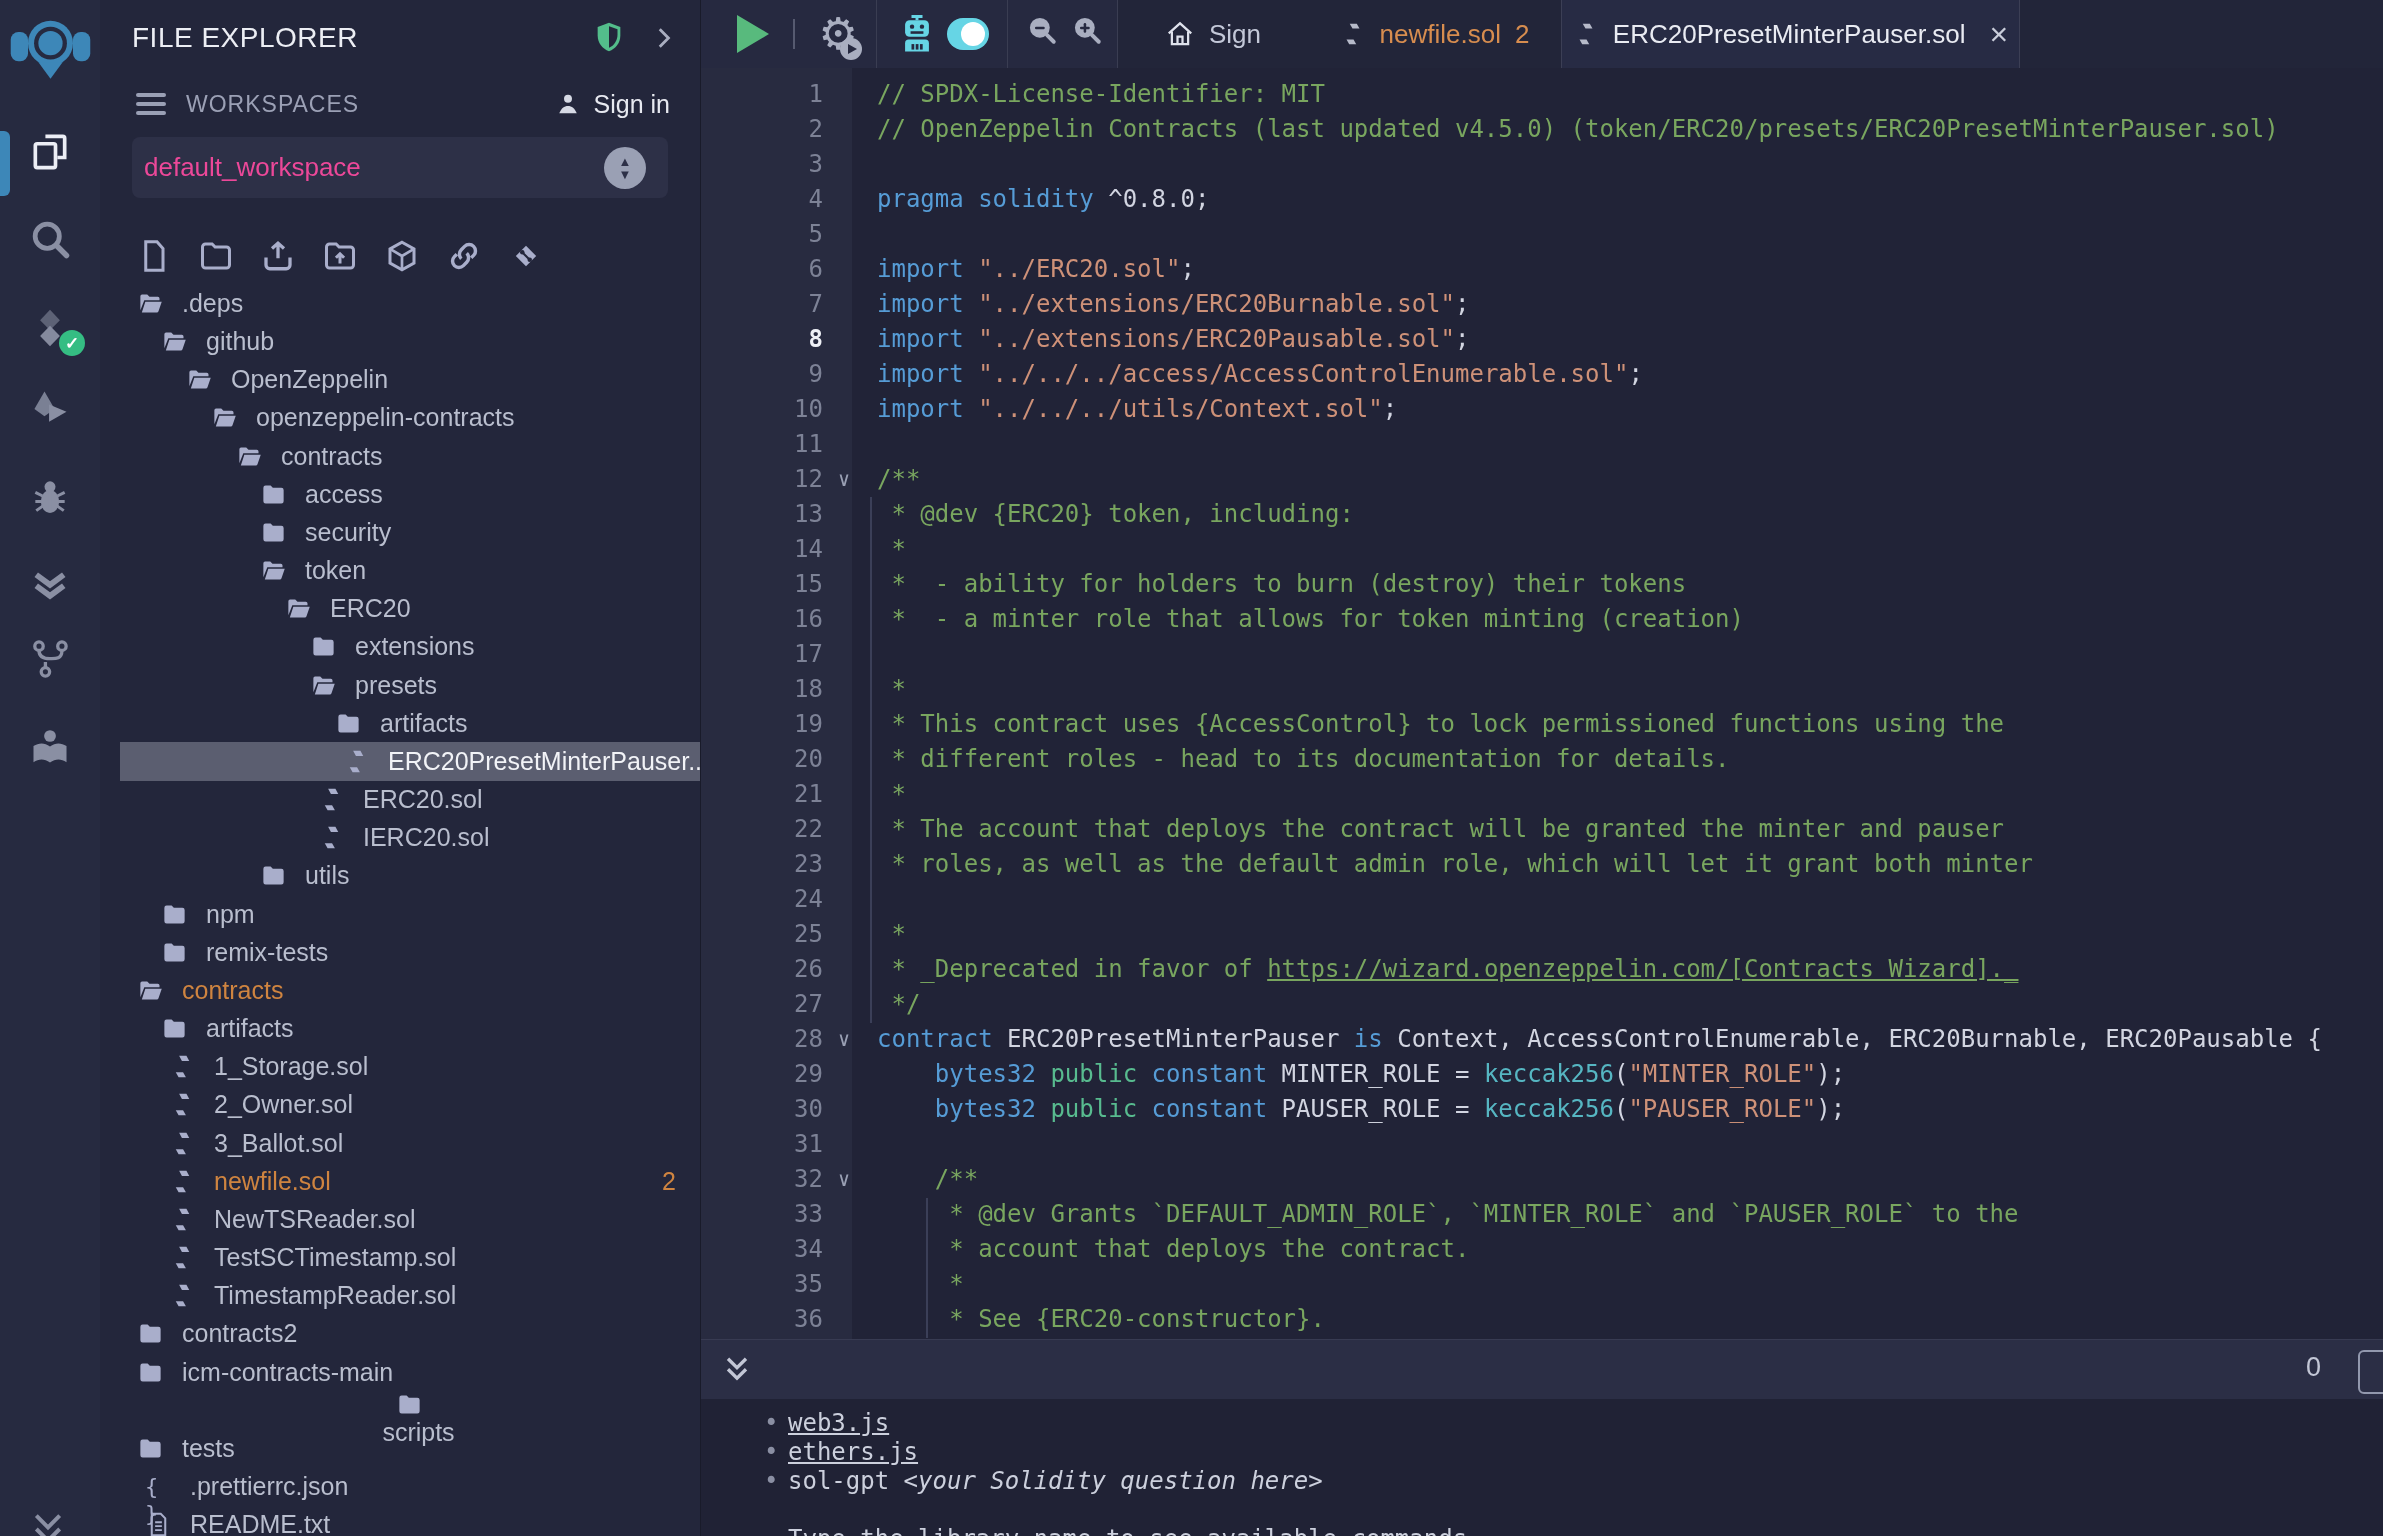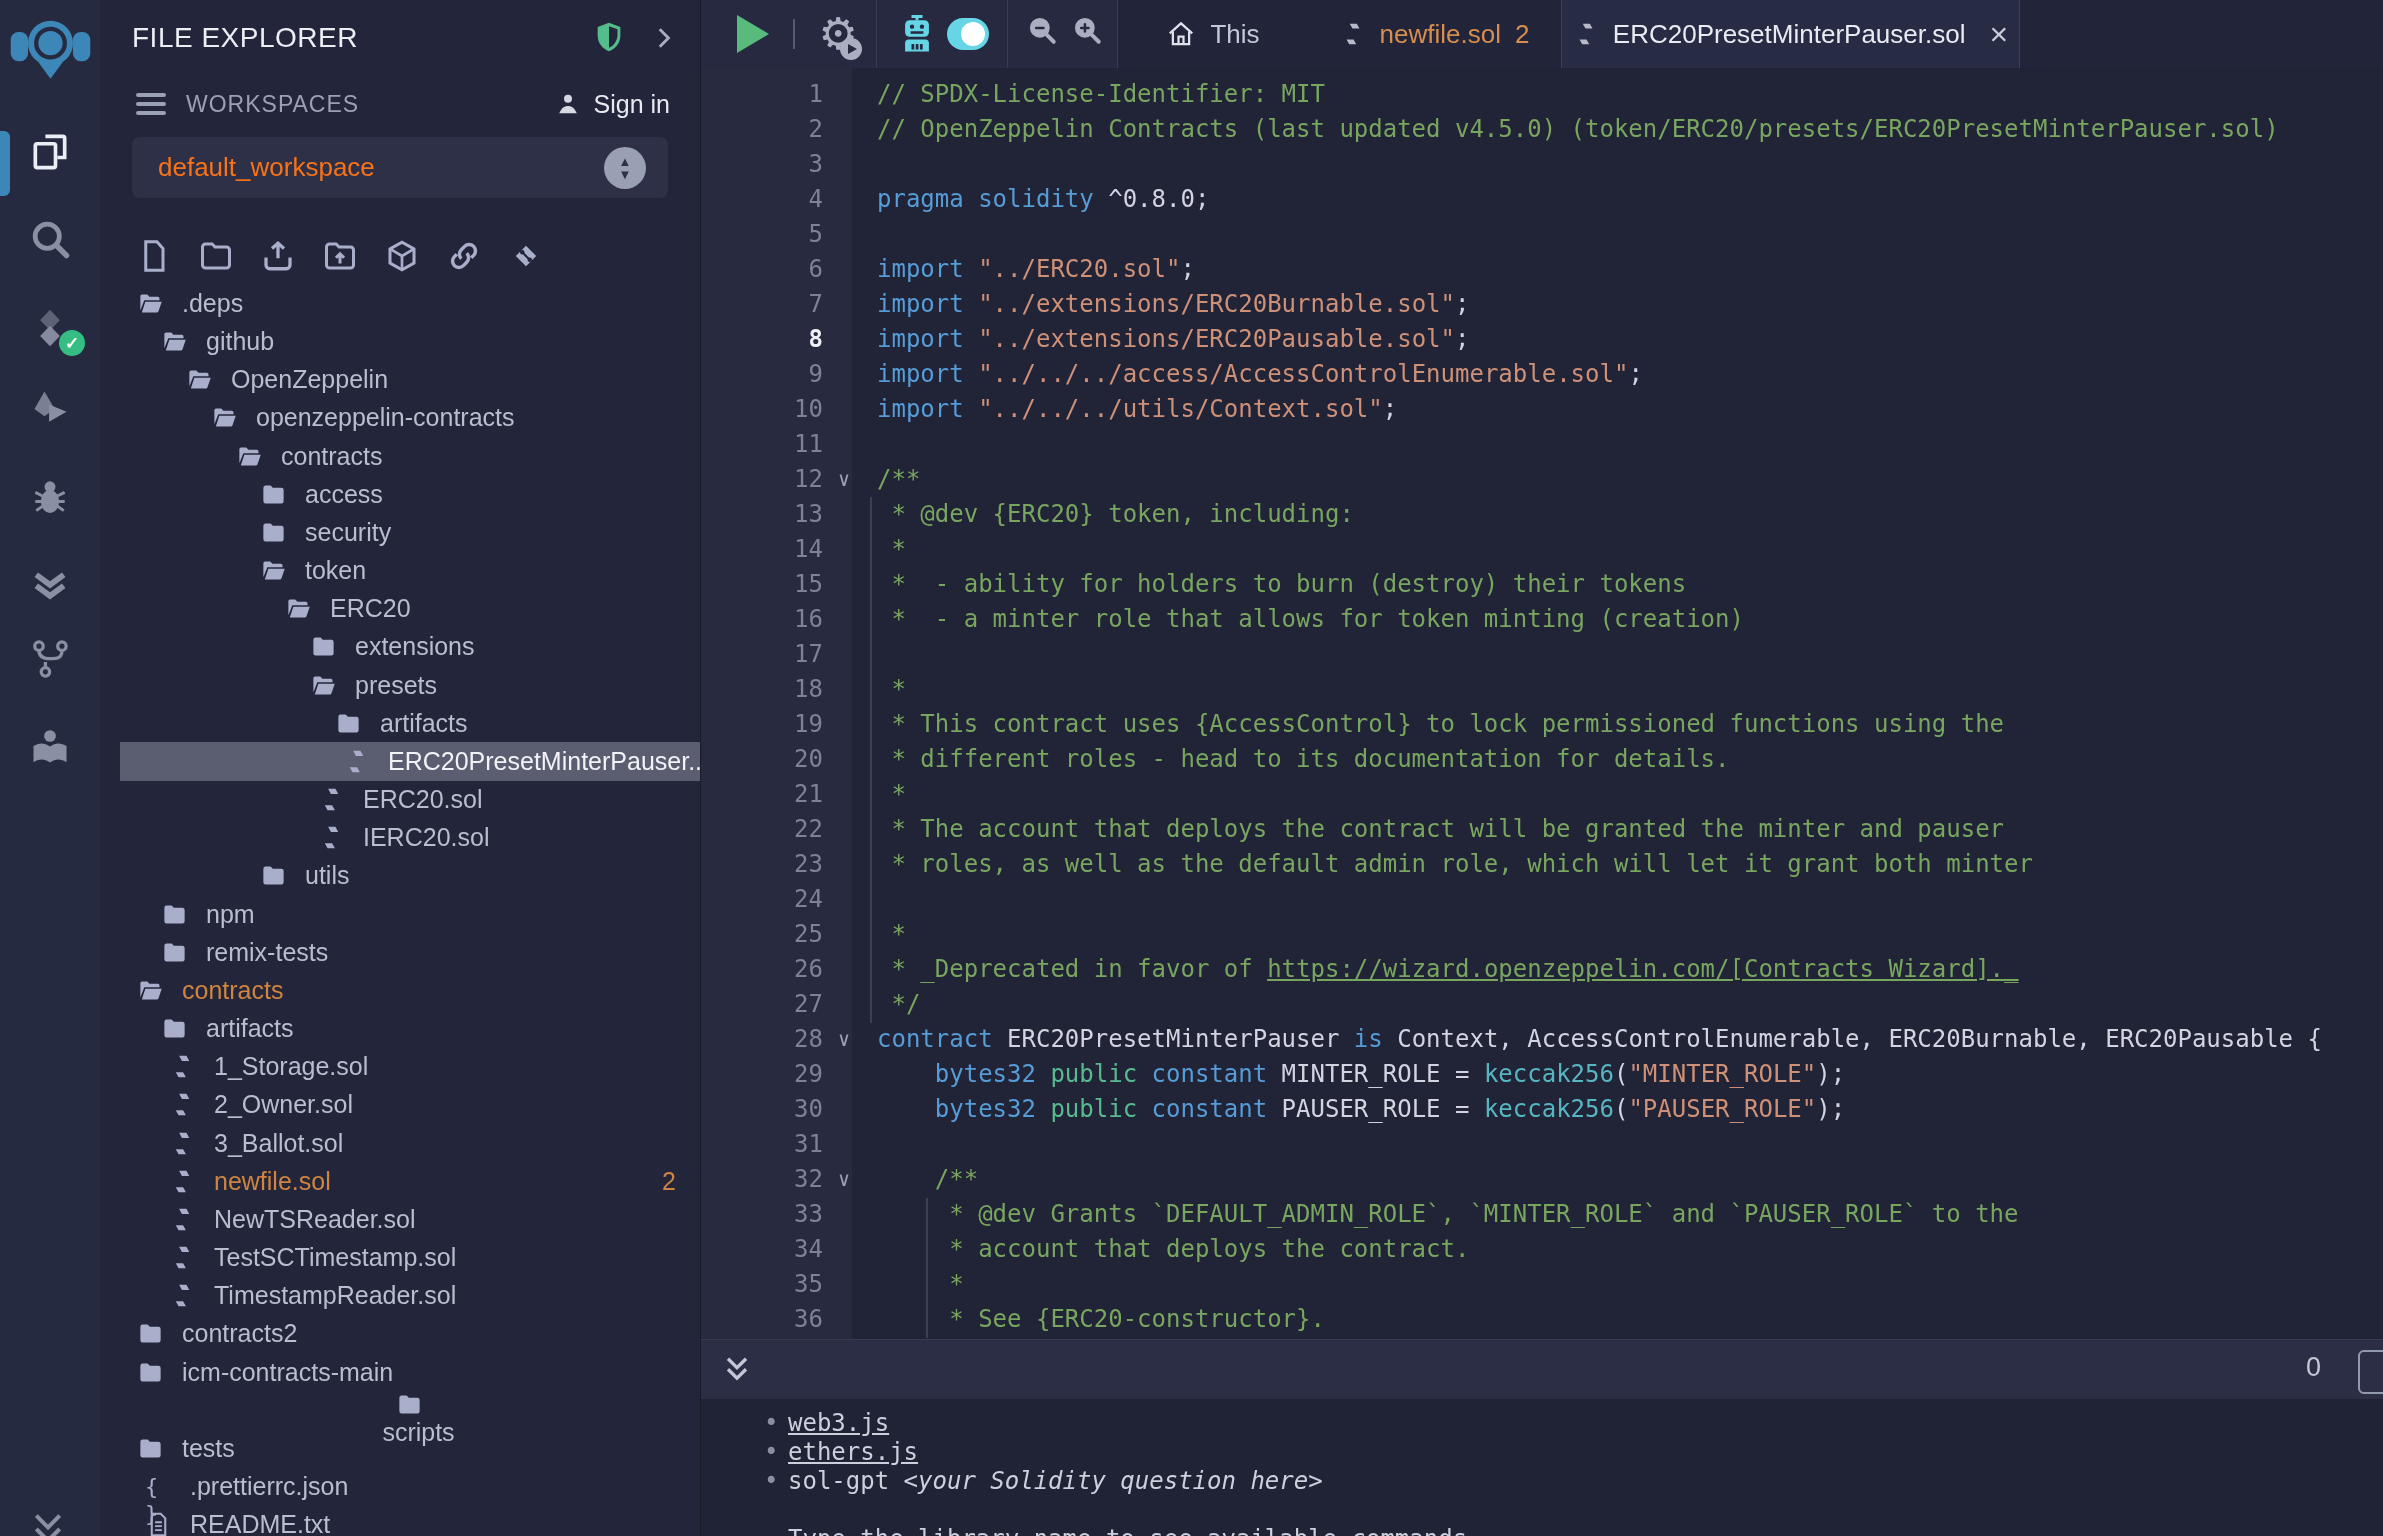--- a/index.html
+++ b/index.html
@@ -24,21 +24,21 @@
   .exp-shield{width:34px;height:36px;color:#53bd8b;margin-right:24px;}
   .exp-chev{width:26px;height:26px;color:#a9aec0;}
   .ws-row{position:absolute;top:83px;left:36px;right:30px;height:42px;display:flex;align-items:center;}
   .hamb{width:30px;display:flex;flex-direction:column;gap:5px;margin-right:20px;cursor:pointer;}
   .hamb div{height:4px;border-radius:2px;background:#9aa0b5;}
   .ws-label{font-size:23px;letter-spacing:1px;color:#9ba0b5;flex:1;}
   .signin{display:flex;align-items:center;gap:12px;color:#e7e9f0;font-size:25px;cursor:pointer;}
   .signin svg{width:28px;height:28px;color:#d6d9e4;}
   .ws-select{position:absolute;top:137px;left:32px;width:536px;height:61px;background:#2d3047;border-radius:8px;
              display:flex;align-items:center;cursor:pointer;}
-  .ws-name{font-size:26px;color:#f97316;margin-left:26px;flex:1;}
+  .ws-name{font-size:26px;color:#ec4899;margin-left:12px;flex:1;}
   .ws-pill{width:42px;height:42px;border-radius:50%;background:#9aa0b4;margin-right:22px;display:flex;flex-direction:column;
            align-items:center;justify-content:center;color:#2d3047;font-size:13px;line-height:13px;}
   .ops-row{position:absolute;top:234px;left:36px;height:44px;display:flex;align-items:center;gap:26px;color:#a9aecb;}
   .ops-row .op{width:36px;height:36px;cursor:pointer;}
   .ops-row svg{width:36px;height:36px;}
 
   .tree{position:absolute;top:284px;left:0;right:0;bottom:0;}
   .trow{position:absolute;left:0;right:0;height:39px;display:flex;align-items:center;font-size:25px;color:#b9bece;cursor:pointer;}
   .trow .sel-bg{position:absolute;left:20px;right:0;top:0;bottom:0;background:#5b5e70;}
   .trow .ticon{width:27px;height:27px;flex:0 0 auto;color:#a9aecb;position:relative;margin-right:18px;}
@@ -515,21 +515,21 @@
             </svg>
         </div>
       </div>
       <div id="tabs">
           <div class="tab tab-home">
             <span style="width: 30px; height: 30px;"><svg viewBox="0 0 24 24" width="100%" height="100%">
                 <path d="M3 11.5 12 3.5l9 8" fill="none" stroke="currentColor" stroke-width="1.8"></path>
                 <path d="M5.5 10v10h13V10" fill="none" stroke="currentColor" stroke-width="1.8"></path>
                 <path d="M10 20v-6h4v6" fill="none" stroke="currentColor" stroke-width="1.8"></path>
               </svg></span>
-            <span>This</span>
+            <span>Sign</span>
           </div>
           <div class="tab tab-newfile">
             <span class="solico"><svg viewBox="0 0 24 24" width="100%" height="100%">
                 <path d="M9 2.5h6.5l2.5 4.5h-6.5z" fill="currentColor"></path>
                 <path d="M15 21.5H8.5L6 17h6.5z" fill="currentColor"></path>
               </svg></span>
             <span>newfile.sol</span>
             <span class="tab-badge">2</span>
           </div>
           <div class="tab tab-active">

